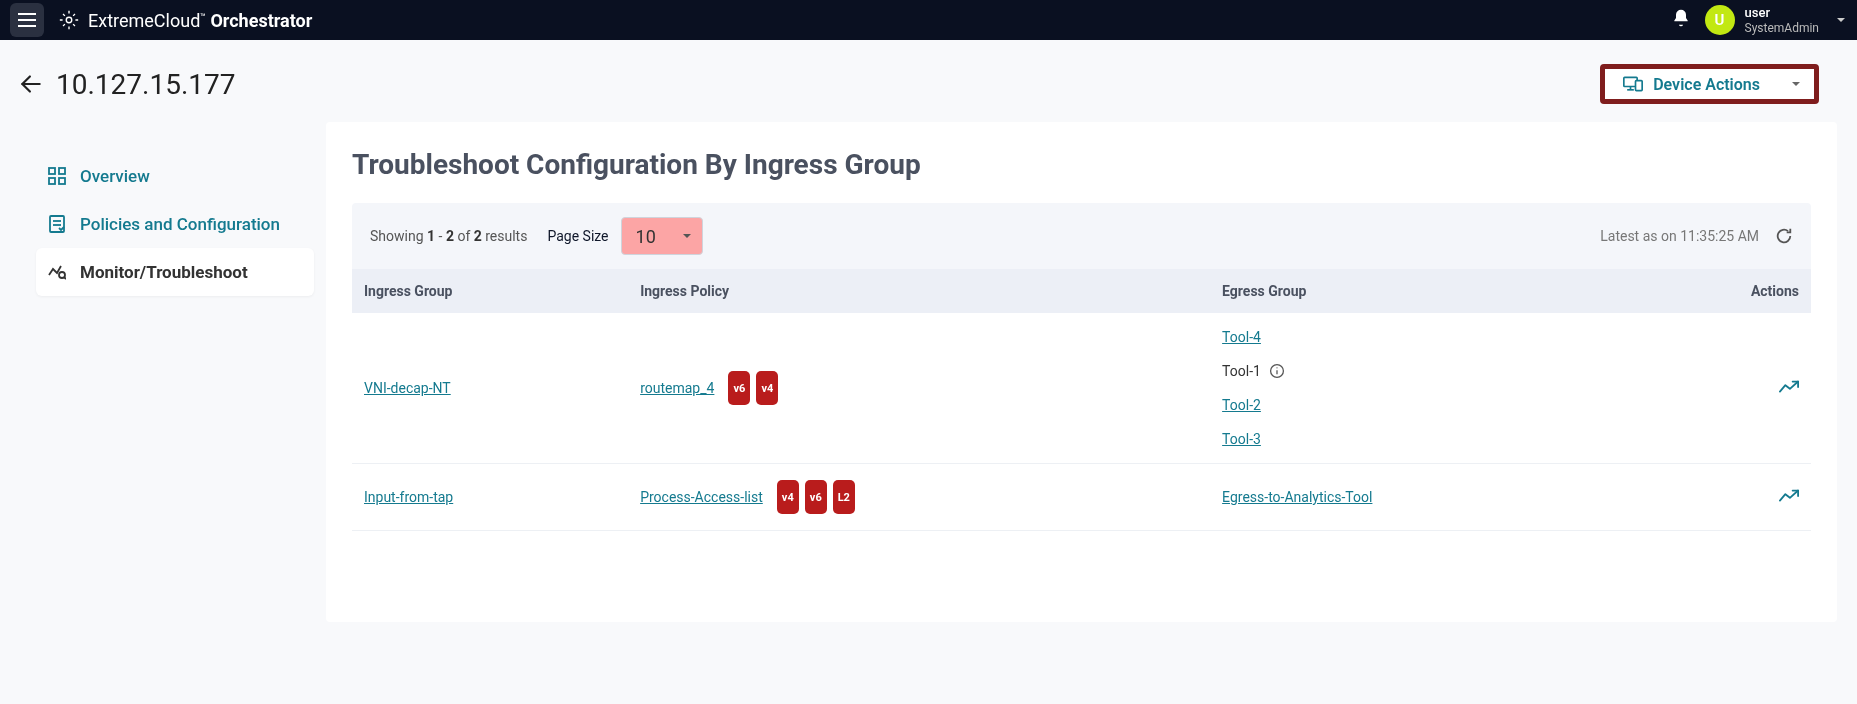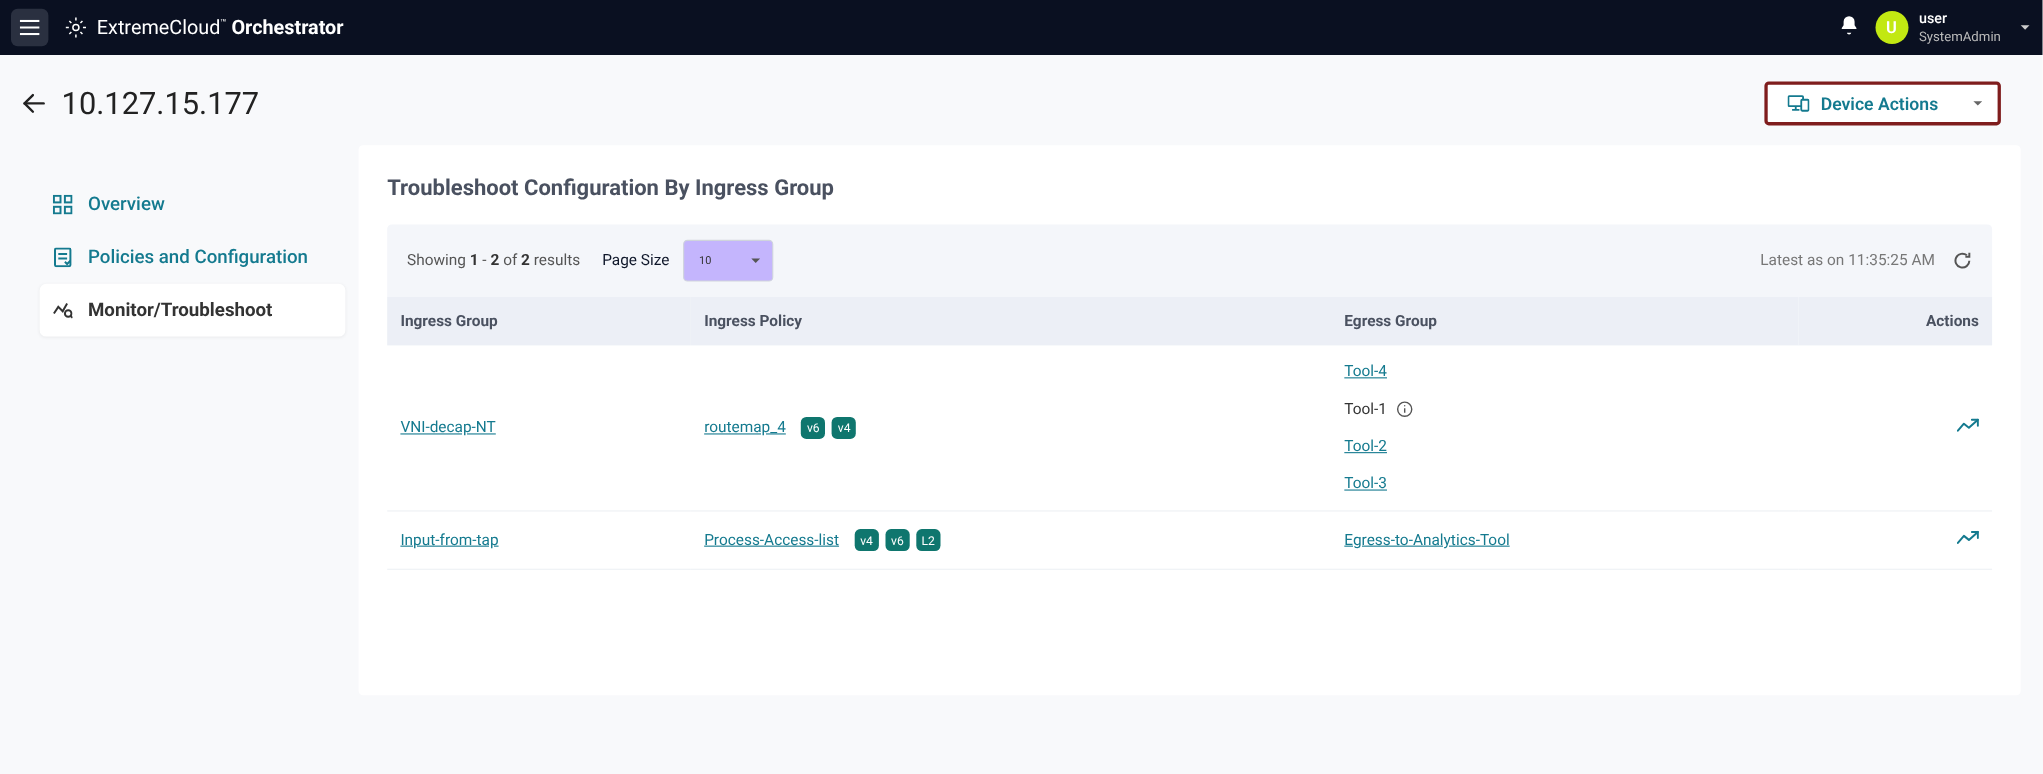--- a/index.html
+++ b/index.html
@@ -1,79 +1,79 @@
 <!DOCTYPE html>
 <html><head>
 <meta charset="utf-8">
 <style>
   * { box-sizing: border-box; margin: 0; padding: 0; }
   body { font-family: -apple-system, BlinkMacSystemFont, "Segoe UI", Roboto, Helvetica, Arial, sans-serif; background: #f8f9fb; color: #333; }
   
   
-  .navbar { background: #0a1021; height: 50px; display: flex; align-items: center; padding: 0 10px; color: #fff; }
+  .navbar { background: #0a1021; height: 40px; display: flex; align-items: center; padding: 0 10px; color: #fff; }
   .hamburger-btn { width: 34px; height: 34px; border-radius: 6px; background: #2a3040; display: flex; align-items: center; justify-content: center; cursor: pointer; }
   .hamburger-btn svg { stroke: #fff; }
   .brand { display: flex; align-items: center; margin-left: 14px; gap: 8px; }
   .brand-logo { width: 22px; height: 22px; }
   .brand-text { font-size: 18px; font-weight: 400; color: #fff; }
   .brand-text .tm { font-size: 9px; vertical-align: super; }
   .brand-text .bold { font-weight: 700; }
   .navbar-spacer { flex: 1; }
   .bell { margin-right: 14px; cursor: pointer; }
   .avatar { width: 30px; height: 30px; border-radius: 50%; background: #c2e812; color: #fff; display: flex; align-items: center; justify-content: center; font-weight: 600; font-size: 15px; margin-right: 10px; }
   .user-block { display: flex; flex-direction: column; margin-right: 12px; line-height: 1.2; }
   .user-name { font-size: 13px; font-weight: 500; color: #fff; }
   .user-role { font-size: 12px; color: #bbb; }
   .user-chevron { margin-left: 4px; }
 
   
   .page-header { display: flex; align-items: center; padding: 24px 18px 18px 18px; gap: 12px; }
   .back-arrow { cursor: pointer; }
   .page-title { font-size: 28px; font-weight: 400; color: #222; flex: 1; }
-  .device-actions { background: #fff; border: 3px solid #7f1d1d; border-radius: 4px; height: 40px; display: flex; align-items: center; cursor: pointer; margin-right: 20px; }
+  .device-actions { background: #fff; border: 5px solid #7f1d1d; border-radius: 4px; height: 40px; display: flex; align-items: center; cursor: pointer; margin-right: 20px; }
   .device-actions-main { display: flex; align-items: center; gap: 10px; padding: 0 18px; color: #147a8f; font-weight: 600; font-size: 16px; }
   .device-actions-drop { width: 36px; display: flex; align-items: center; justify-content: center; color: #666; }
 
   
   .layout { display: flex; align-items: flex-start; padding: 0 0 30px 0; }
 
   
   .sidebar { width: 326px; padding: 30px 12px 0 36px; }
   .side-item { display: flex; align-items: center; gap: 14px; padding: 14px 12px; border-radius: 6px; font-size: 17px; font-weight: 500; color: #147a8f; cursor: pointer; }
   .side-item svg { flex-shrink: 0; }
   .side-item.active { background: #fff; color: #333; font-weight: 700; box-shadow: 0 1px 3px rgba(0,0,0,0.05); }
   .side-item.active svg { stroke: #333; }
 
   
   .main { flex: 1; background: #fff; border-radius: 4px; margin-right: 20px; padding: 26px 0 30px 0; min-height: 500px; }
-  .content-title { font-size: 20px; font-weight: 700; color: #4a5160; padding: 0 26px 22px 26px; }
+  .content-title { font-size: 28px; font-weight: 700; color: #4a5160; padding: 0 26px 22px 26px; }
   
   .toolbar { background: #f4f6fa; margin: 0 26px; border-radius: 4px 4px 0 0; padding: 14px 18px; display: flex; align-items: center; gap: 20px; font-size: 14px; color: #555; justify-content: flex-end; }
   .toolbar .results-text b { color: #333; }
   .search-wrap { position: relative; width: 320px; }
   .search-input { width: 100%; height: 38px; border: 1px solid #cfd4dc; border-radius: 4px; background: #fff; padding: 0 40px 0 12px; font-size: 14px; color: #333; }
   .search-input::placeholder { color: #9aa0a8; }
   .search-wrap svg { position: absolute; right: 10px; top: 50%; transform: translateY(-50%); }
   .page-size { display: flex; align-items: center; gap: 12px; }
   .page-size-label { font-size: 14px; color: #0f172a; }
-  .page-size-select { height: 38px; width: 82px; border: 1px solid #cfd4dc; border-radius: 4px; background: #c4b5fd; display: flex; align-items: center; justify-content: space-between; padding: 0 10px 0 14px; font-size: 10px; color: #333; cursor: pointer; }
+  .page-size-select { height: 38px; width: 82px; border: 1px solid #cfd4dc; border-radius: 4px; background: #fca5a5; display: flex; align-items: center; justify-content: space-between; padding: 0 10px 0 14px; font-size: 18px; color: #333; cursor: pointer; }
   .toolbar-right { margin-left: auto; display: flex; align-items: center; gap: 16px; color: #777; font-size: 14px; }
   .refresh-btn { cursor: pointer; }
 
   
   table { width: calc(100% - 52px); margin: 0 26px; border-collapse: collapse; }
   thead { background: #eceff6; }
   th { text-align: left; font-size: 14px; font-weight: 700; color: #4a5160; padding: 14px 12px; }
   th:last-child { text-align: right; }
   td { padding: 16px 12px; font-size: 14px; vertical-align: middle; border-bottom: 1px solid #edf0f4; color: #333; }
   td:last-child { text-align: right; }
   .link { color: #147a8f; text-decoration: underline; cursor: pointer; }
   .egress-list { display: flex; flex-direction: column; gap: 18px; }
   .egress-item { display: flex; align-items: center; gap: 8px; }
-  .badge { display: inline-flex; align-items: center; justify-content: center; min-width: 22px; height: 20px; padding: 0 4px; border-radius: 5px; background: #0f766e; color: #fff; font-size: 11px; font-weight: 400; }
+  .badge { display: inline-flex; align-items: center; justify-content: center; min-width: 22px; height: 34px; padding: 0 4px; border-radius: 5px; background: #b91c1c; color: #fff; font-size: 11px; font-weight: 700; }
   .badge-row { display: inline-flex; gap: 6px; margin-left: 14px; vertical-align: middle; }
   .info-icon { display: inline-flex; }
   .action-btn { cursor: pointer; display: inline-flex; }
   .policy-cell { display:flex; align-items:center; }
 </style>
 </head>
 <body>
 
 <div class="navbar">
   <div class="hamburger-btn">

